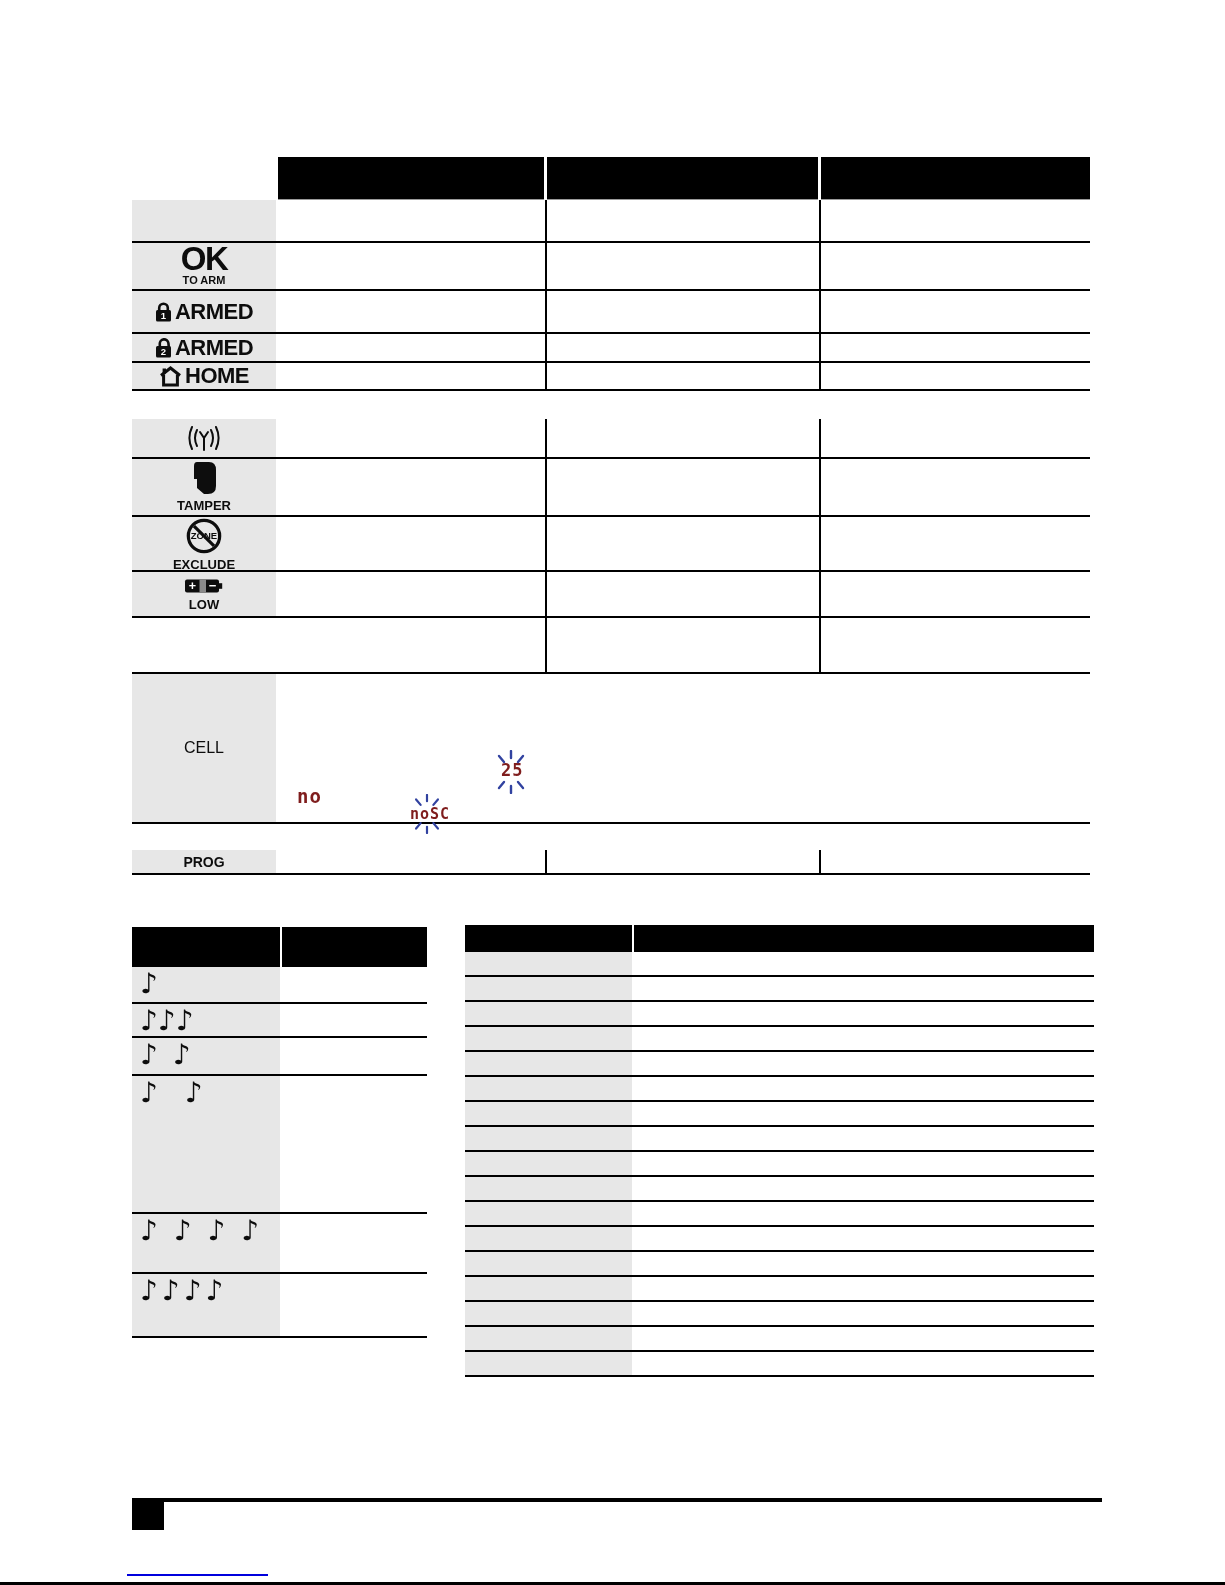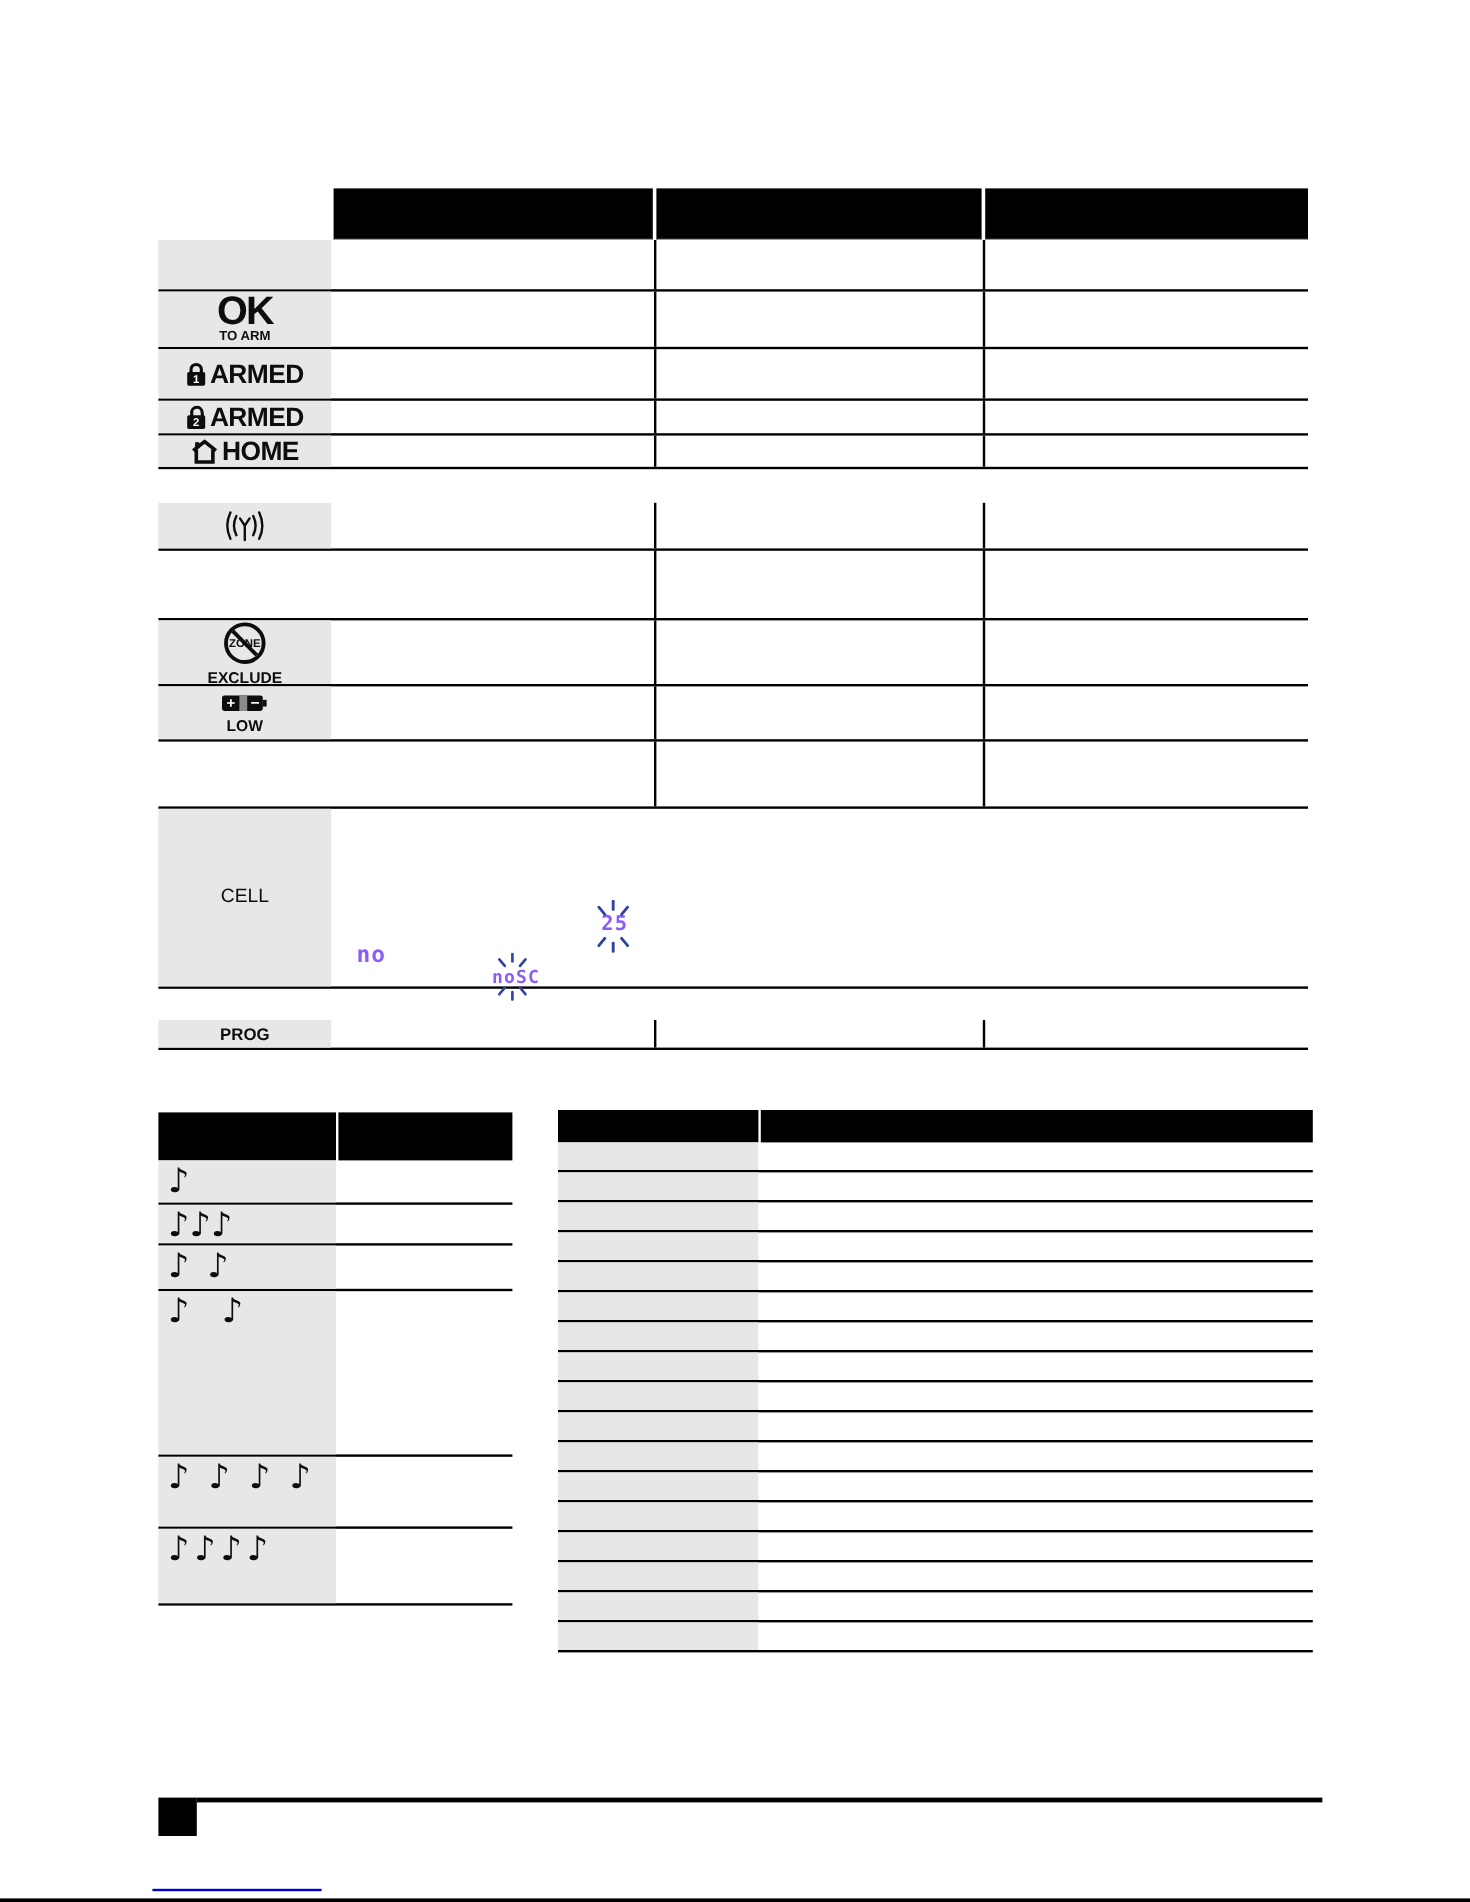--- a/index.html
+++ b/index.html
@@ -24,21 +24,21 @@
   .vl{position:absolute;top:0;bottom:0;width:2px;background:#000;}
   .vl1{left:413px}.vl2{left:687px}
   .big{font-size:22px;font-weight:bold;letter-spacing:-0.5px;}
   .mid{font-size:13px;font-weight:bold;margin-top:3px;}
   .sml{font-size:14px;font-weight:bold;}
   .cellword{font-size:16px;font-weight:normal;}
   .okmain{font-size:33px;font-weight:bold;letter-spacing:-1.5px;line-height:0.8;}
   .oksub{font-size:11px;font-weight:bold;margin-top:2px;}
   .iconrow{display:flex;align-items:center;gap:3px;}
   
-  .lcd{position:absolute;color:#8b5cf6;font-family:"DejaVu Sans Mono",monospace;
+  .lcd{position:absolute;color:#7f1d1d;font-family:"DejaVu Sans Mono",monospace;
        font-weight:bold;letter-spacing:1px;line-height:1;}
   .lcd-25{left:369px;top:605px;font-size:17px;}
   .lcd-no{left:165px;top:630px;font-size:19px;}
   .lcd-nosc{left:278px;top:650px;font-size:15px;}
   .rays{position:absolute;pointer-events:none;}
   .rays-25{left:-12px;top:-12px;}
   .rays-nosc{left:-3px;top:-13px;}
   
   .btable{position:absolute;left:132px;top:927px;width:295px;height:411px;}
   .bh{position:absolute;top:0;height:40px;background:#000;}
@@ -154,20 +154,28 @@
             <path d="M30 3 Q35.2 14 30 25"></path>
           </g>
         </svg>
       </span>
     </div>
     <span class="vl vl1"></span>
       <span class="vl vl2"></span>
   </div>
 
   <div class="irow ir8">
+    <div class="lbl">
+      <span>
+        <svg width="26" height="34" viewBox="0 0 26 34">
+          <path d="M6 0 h12 q7 0 7 8 v16 q0 8 -8 8 h-4 l-7 -6 v-9 h-3 v-13 q0 -4 3 -4 z" fill="#0d0d0d"></path>
+        </svg>
+      </span>
+      <span class="mid">TAMPER</span>
+    </div>
     <span class="vl vl1"></span>
       <span class="vl vl2"></span>
   </div>
 
   <div class="irow ir9">
     <div class="lbl">
       <span>
         <svg width="38" height="38" viewBox="0 0 40 40">
           <circle cx="20" cy="20" r="16.5" fill="none" stroke="#0d0d0d" stroke-width="3.4"></circle>
           <text x="20" y="23.5" text-anchor="middle" font-size="10" font-weight="bold" fill="#0d0d0d">ZONE</text>

